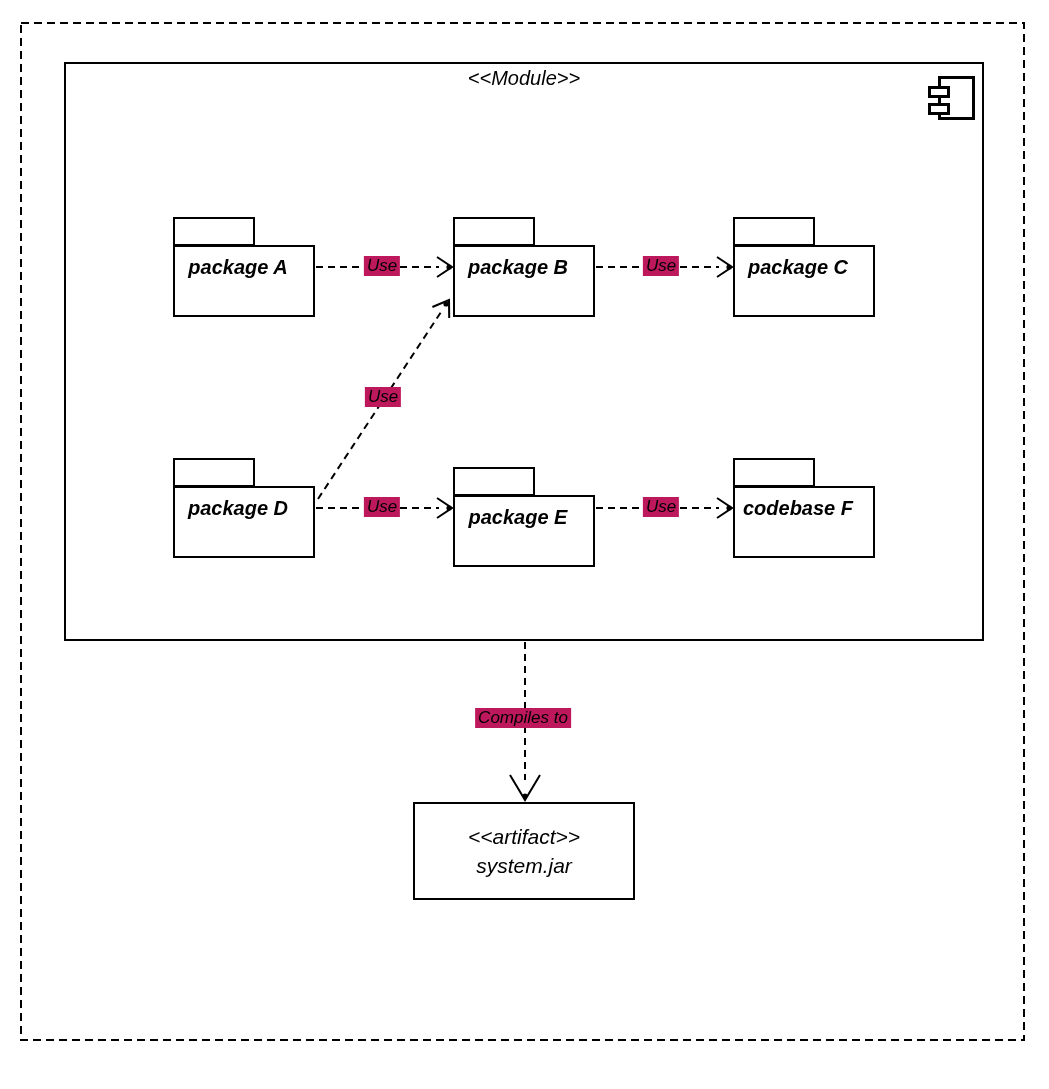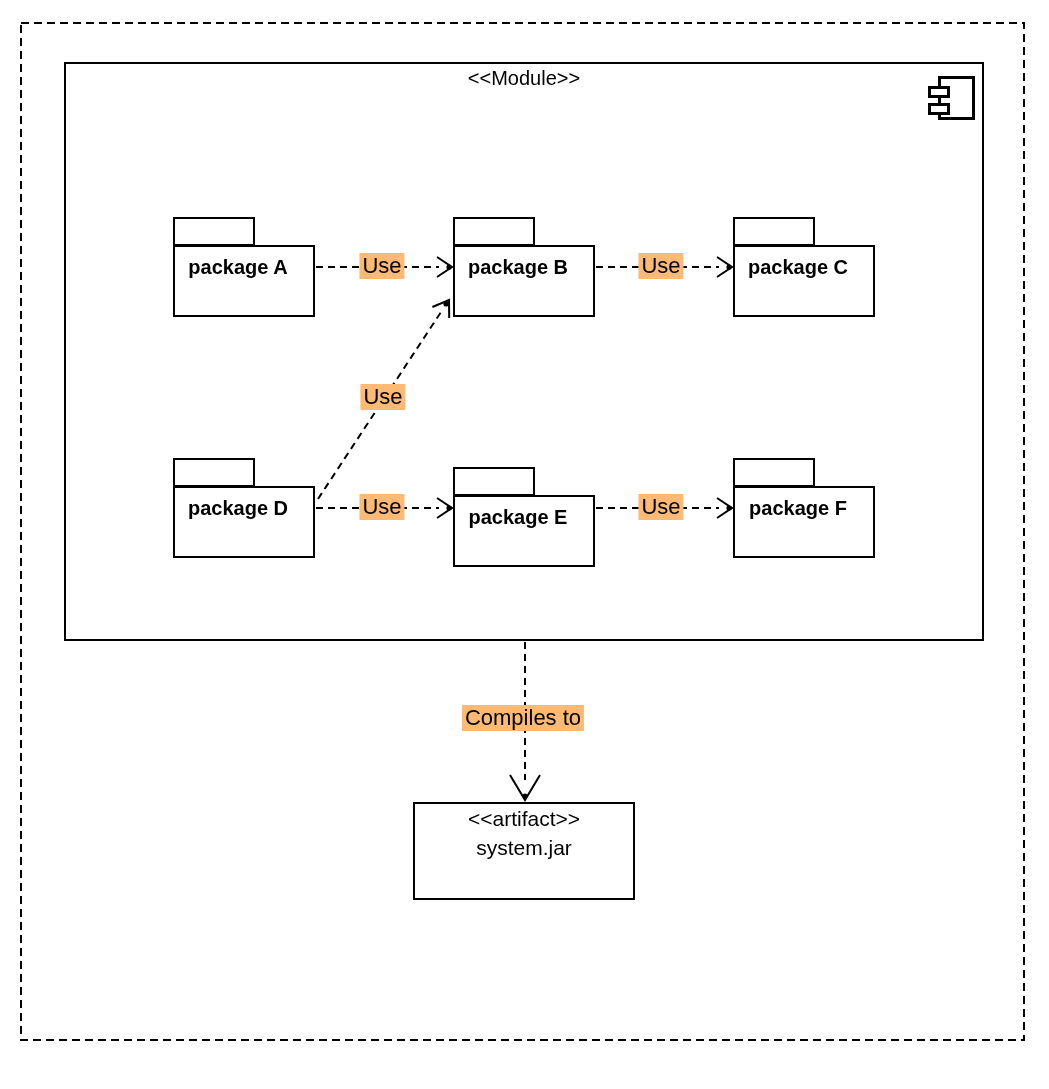--- a/index.html
+++ b/index.html
@@ -8,20 +8,21 @@
     background: #ffffff;
     font-family: "Liberation Sans", sans-serif;
     color: #000000;
   }
   .canvas {
     position: relative;
     width: 1049px;
     height: 1089px;
     background: #ffffff;
     overflow: hidden;
+    font-style: italic;
   }
   
   .system-box {
     position: absolute;
     left: 64px;
     top: 62px;
     width: 916px;
     height: 575px;
     border: 2px solid #000;
     background: #fff;
@@ -108,23 +109,23 @@
     left: 0;
     top: 0;
     z-index: 5;
     pointer-events: none;
   }
 
   
   .edge-label {
     position: absolute;
     transform: translate(-50%, -50%);
-    background: #fdba74;
+    background: #be185d;
     padding: 0 3px;
-    font-size: 22px;
+    font-size: 17px;
     white-space: nowrap;
     z-index: 6;
   }
   .lbl-use-ab { left: 382px; top: 266px; }
   .lbl-use-bc { left: 661px; top: 266px; }
   .lbl-use-db { left: 383px; top: 397px; }
   .lbl-use-de { left: 382px; top: 507px; }
   .lbl-use-ef { left: 661px; top: 507px; }
   .lbl-compiles { left: 523px; top: 718px; }
 
@@ -133,20 +134,21 @@
     position: absolute;
     left: 413px;
     top: 802px;
     width: 218px;
     height: 94px;
     border: 2px solid #000;
     background: #fff;
     display: flex;
     flex-direction: column;
     align-items: center;
+    justify-content: center;
     font-size: 21px;
     line-height: 29px;
     z-index: 2;
   }
 
   
   .caption {
     position: absolute;
     left: 0;
     right: 0;
@@ -191,21 +193,21 @@
     <div class="pkg-label">package D</div>
   </div>
   <div class="package pkg-e">
     <div class="pkg-tab"></div>
     <div class="pkg-body"></div>
     <div class="pkg-label">package E</div>
   </div>
   <div class="package pkg-f">
     <div class="pkg-tab"></div>
     <div class="pkg-body"></div>
-    <div class="pkg-label">package F</div>
+    <div class="pkg-label">codebase F</div>
   </div>
 
   <div class="artifact-box">
     <div>&lt;&lt;artifact&gt;&gt;</div>
     <div>system.jar</div>
   </div>
 
   <svg class="overlay" width="1049" height="1089" viewBox="0 0 1049 1089">
 
     <rect x="21" y="23" width="1003" height="1017" fill="none" stroke="#000" stroke-width="2" stroke-dasharray="8 5"></rect>

